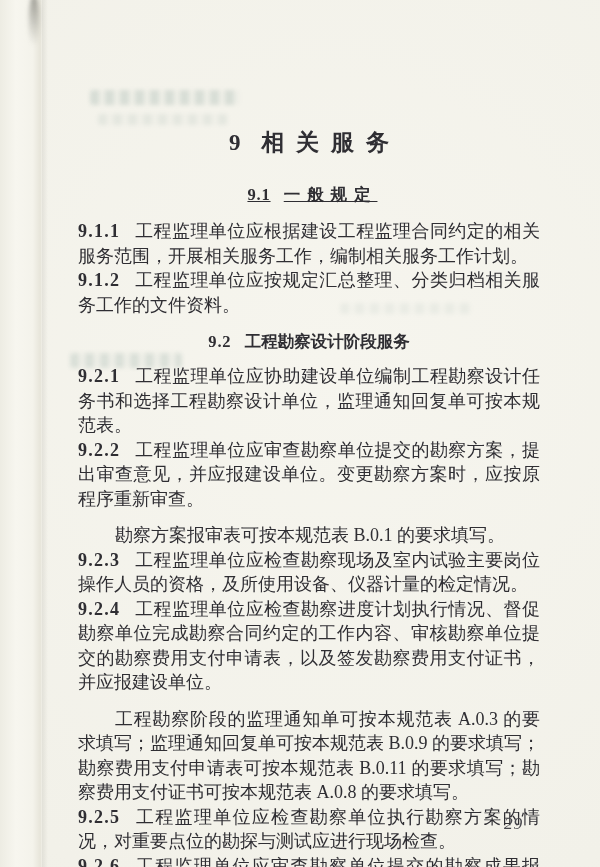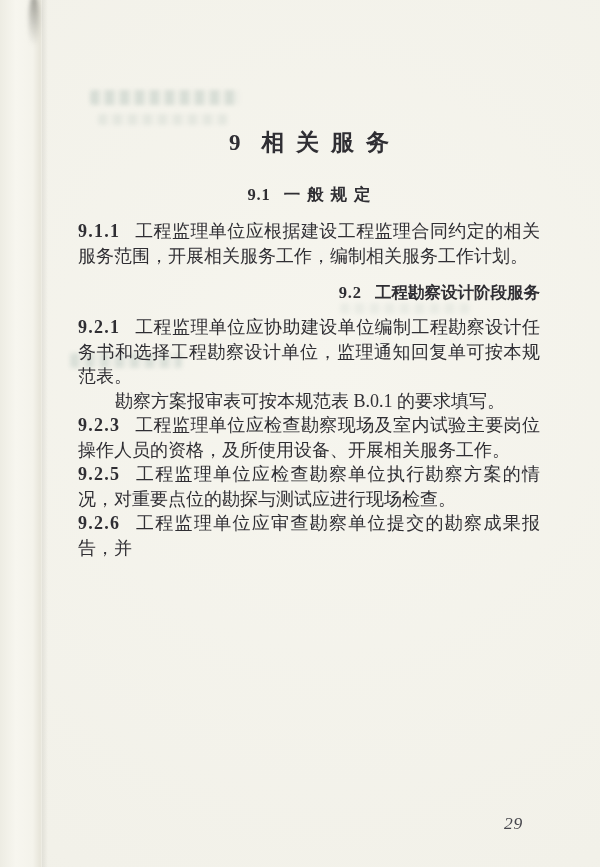--- a/index.html
+++ b/index.html
@@ -75,34 +75,34 @@
   .h2 {
     font-size: 16.5px;
     line-height: 22px;
     font-weight: bold;
     text-align: center;
     margin: 0;
     white-space: nowrap;
   }
   .h2 .num { margin-right: 0.8em; letter-spacing: 0.05em; }
   .h2.spaced .title { letter-spacing: 0.42em; margin-right: -0.42em; }
-  .h2.gap-first { margin: 27px 0 13px 0; }
-  .h2.gap-mid   { margin: 14px 0 11px 0; text-align: right; }
+  .h2.gap-first { margin: 27px 0 13px 0; text-decoration: underline; }
+  .h2.gap-mid   { margin: 14px 0 11px 0; }
   .clause {
     margin: 0;
     font-size: 18px;
     line-height: 24.5px;
     text-align: justify;
   }
   .clause .cnum {
     font-weight: bold;
     letter-spacing: 0.07em;
     margin-right: 0.8em;
   }
-  .clause.plain { text-indent: 2.05em; }
+  .clause.plain { text-indent: 2.05em; margin-top: 12px; }
   .page-number {
     position: absolute;
     right: 77px;
     top: 813px;
     font-size: 17.5px;
     font-style: italic;
     color: #46464c;
     letter-spacing: 0.04em;
   }
 </style>
@@ -117,22 +117,26 @@
 
   <div class="smudge s1a"></div>
   <div class="smudge s1b"></div>
   <div class="smudge s2"></div>
   <div class="smudge s3"></div>
 
   <div class="content">
       <div class="h1"><span class="num">9</span><span class="spacedtitle">相关服务</span></div>
       <div class="h2 spaced gap-first"><span class="num">9.1</span><span class="title">一般规定</span></div>
       <p class="clause"><b class="cnum">9.1.1</b><span>工程监理单位应根据建设工程监理合同约定的相关服务范围，开展相关服务工作，编制相关服务工作计划。</span></p>
+      <p class="clause"><b class="cnum">9.1.2</b><span>工程监理单位应按规定汇总整理、分类归档相关服务工作的文件资料。</span></p>
       <div class="h2 gap-mid"><span class="num">9.2</span><span class="title">工程勘察设计阶段服务</span></div>
       <p class="clause"><b class="cnum">9.2.1</b><span>工程监理单位应协助建设单位编制工程勘察设计任务书和选择工程勘察设计单位，监理通知回复单可按本规范表。</span></p>
+      <p class="clause"><b class="cnum">9.2.2</b><span>工程监理单位应审查勘察单位提交的勘察方案，提出审查意见，并应报建设单位。变更勘察方案时，应按原程序重新审查。</span></p>
       <p class="clause plain"><span>勘察方案报审表可按本规范表 B.0.1 的要求填写。</span></p>
-      <p class="clause"><b class="cnum">9.2.3</b><span>工程监理单位应检查勘察现场及室内试验主要岗位操作人员的资格，及所使用设备、开展相关服务工作。</span></p>
+      <p class="clause"><b class="cnum">9.2.3</b><span>工程监理单位应检查勘察现场及室内试验主要岗位操作人员的资格，及所使用设备、仪器计量的检定情况。</span></p>
+      <p class="clause"><b class="cnum">9.2.4</b><span>工程监理单位应检查勘察进度计划执行情况、督促勘察单位完成勘察合同约定的工作内容、审核勘察单位提交的勘察费用支付申请表，以及签发勘察费用支付证书，并应报建设单位。</span></p>
+      <p class="clause plain"><span>工程勘察阶段的监理通知单可按本规范表 A.0.3 的要求填写；监理通知回复单可按本规范表 B.0.9 的要求填写；勘察费用支付申请表可按本规范表 B.0.11 的要求填写；勘察费用支付证书可按本规范表 A.0.8 的要求填写。</span></p>
       <p class="clause"><b class="cnum">9.2.5</b><span>工程监理单位应检查勘察单位执行勘察方案的情况，对重要点位的勘探与测试应进行现场检查。</span></p>
       <p class="clause"><b class="cnum">9.2.6</b><span>工程监理单位应审查勘察单位提交的勘察成果报告，并</span></p>
     </div>
 
   <div class="page-number">29</div>
 </div>
 
 </body></html>

